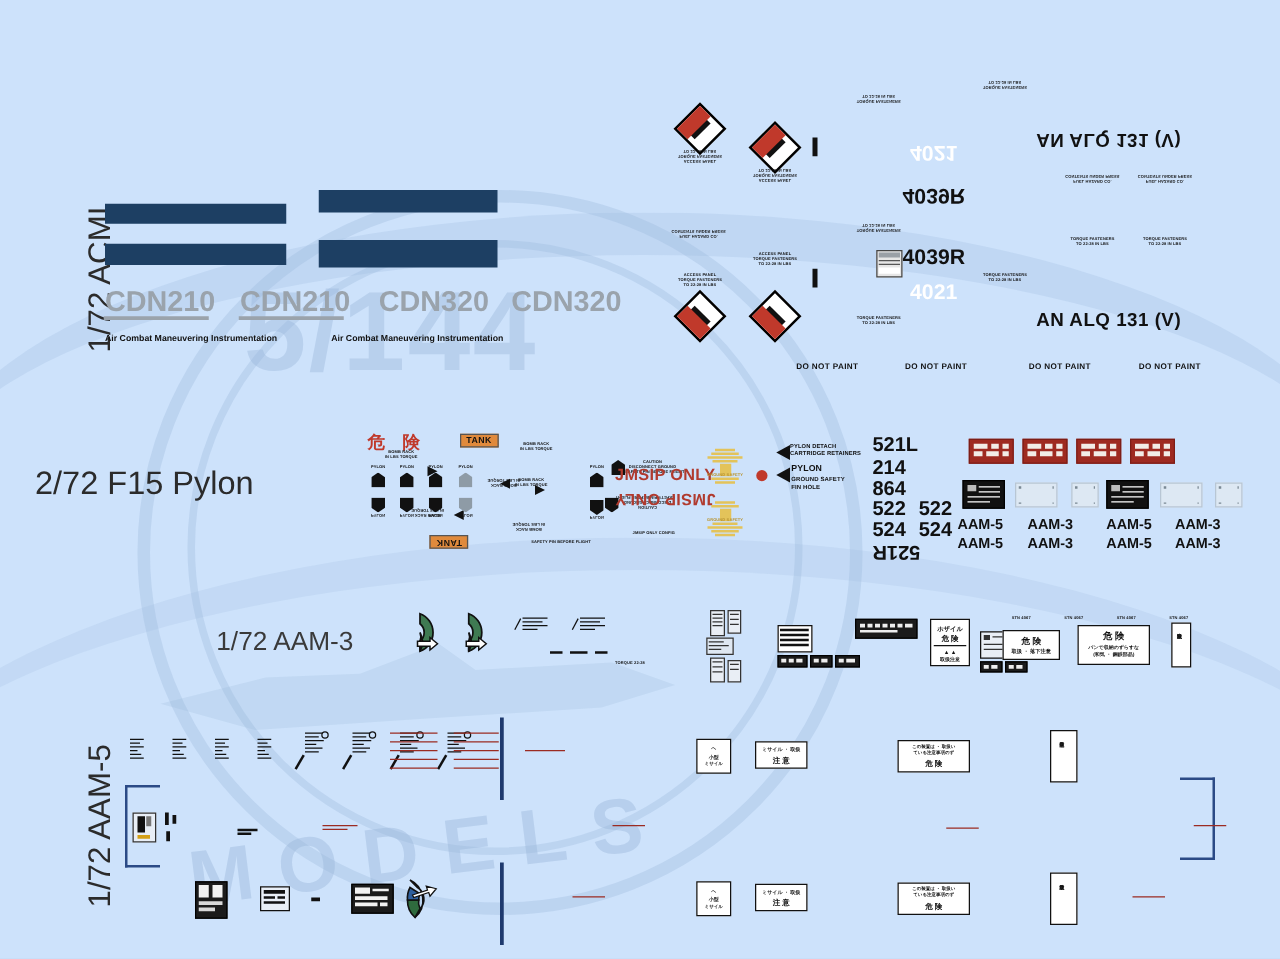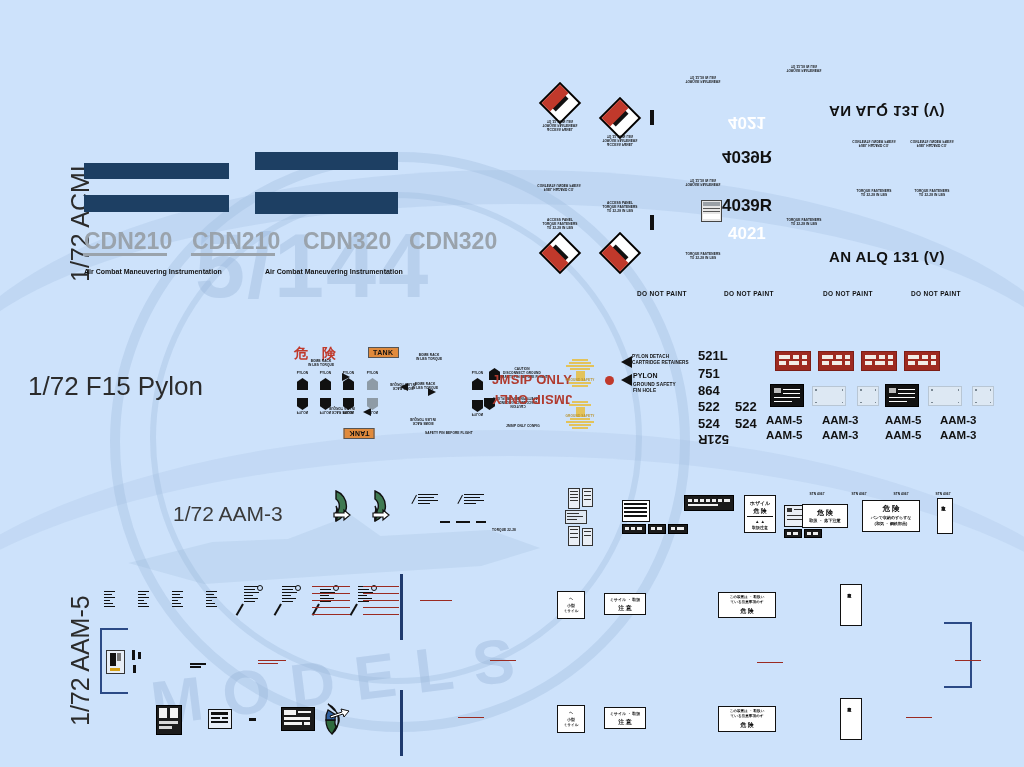--- a/index.html
+++ b/index.html
@@ -73,21 +73,21 @@
   .arrowR{border-top:4px solid transparent;border-bottom:4px solid transparent;border-left:8px solid #111;}
   .arrowL{border-top:4px solid transparent;border-bottom:4px solid transparent;border-right:8px solid #111;}
   .pent{position:absolute;width:11px;height:12px;background:#111;
         clip-path:polygon(50% 0,100% 32%,100% 100%,0 100%,0 32%);}
   .pentg{position:absolute;width:11px;height:12px;background:#8e9ba6;
         clip-path:polygon(50% 0,100% 32%,100% 100%,0 100%,0 32%);}
   .jmsip{position:absolute;color:#b03a2e;font-weight:700;white-space:nowrap;font-size:13px;letter-spacing:.3px;}
   .ystack{position:absolute;}
   .ystack b{display:block;background:#e3c35a;margin:1px auto;height:2px;}
   .reddot{position:absolute;width:9px;height:9px;border-radius:50%;background:#c0392b;}
-  .num{position:absolute;color:#111;font-weight:700;white-space:nowrap;font-size:13px;}
+  .num{position:absolute;color:#111;font-weight:700;white-space:nowrap;font-size:16px;}
 
   
   .redplac{position:absolute;background:#9e2a20;border:1px solid #7d1d16;}
   .redplac u{position:absolute;background:#f2ece6;display:block;text-decoration:none;}
   .blkplac{position:absolute;background:#111;border:1px solid #000;}
   .blkplac u{position:absolute;background:#fff;display:block;text-decoration:none;}
   .greyplac{position:absolute;background:#dde8f3;border:1px solid #b8c6d4;}
   .greyplac s{position:absolute;width:1.5px;height:1.5px;background:#7a8894;display:block;text-decoration:none;}
   .aamlbl{position:absolute;color:#111;font-weight:700;white-space:nowrap;font-size:11.5px;}
 
@@ -193,21 +193,21 @@
   </div>
 
   <div class="alqname flipy" style="left:829px;top:103px;">AN ALQ 131 (V)</div>
   <div class="alqname" style="left:829px;top:248px;">AN ALQ 131 (V)</div>
 
   <div class="dnp" style="left:637px;top:290px;">DO NOT PAINT</div>
   <div class="dnp" style="left:724px;top:290px;">DO NOT PAINT</div>
   <div class="dnp" style="left:823px;top:290px;">DO NOT PAINT</div>
   <div class="dnp" style="left:911px;top:290px;">DO NOT PAINT</div>
 
-  <div class="title" style="left:28px;top:371px;font-size:26px;">1/72 F15 Pylon</div>
+  <div class="title" style="left:28px;top:371px;font-size:26px;">2/72 F15 Pylon</div>
 
   <div class="kanji" style="left:294px;top:345px;font-size:14px;">危</div>
   <div class="kanji" style="left:322px;top:345px;font-size:14px;">険</div>
 
   <div class="tank" style="left:368px;top:347px;">TANK</div>
   <div class="tank flipxy" style="left:344px;top:428px;">TANK</div>
 
   <div class="microtxt" style="left:303px;top:359px;width:36px;">BOMB RACK<br>IN LBS TORQUE</div>
   <div class="arrowR" style="left:342px;top:373px;"></div>
   <div class="microtxt" style="left:412px;top:353px;width:34px;">BOMB RACK<br>IN LBS TORQUE</div>
@@ -277,21 +277,21 @@
   <div class="microtxt" style="left:632px;top:354px;width:62px;text-align:left;font-size:4.6px;">PYLON DETACH</div>
   <div class="microtxt" style="left:632px;top:360px;width:62px;text-align:left;font-size:4.6px;">CARTRIDGE RETAINERS</div>
 
   <div class="reddot" style="left:605px;top:376px;"></div>
   <div class="arrowL" style="left:621px;top:374px;border-right-width:11px;border-top-width:6px;border-bottom-width:6px;"></div>
   <div class="microtxt" style="left:633px;top:372px;width:40px;text-align:left;font-size:7px;">PYLON</div>
   <div class="microtxt" style="left:633px;top:382px;width:48px;text-align:left;font-size:4.8px;">GROUND SAFETY</div>
   <div class="microtxt" style="left:633px;top:388px;width:48px;text-align:left;font-size:4.8px;">FIN HOLE</div>
 
   <div class="num" style="left:698px;top:348px;">521L</div>
-  <div class="num" style="left:698px;top:366px;">751</div>
+  <div class="num" style="left:698px;top:366px;">214</div>
   <div class="num" style="left:698px;top:383px;">864</div>
   <div class="num" style="left:698px;top:399px;">522</div>
   <div class="num" style="left:735px;top:399px;">522</div>
   <div class="num" style="left:698px;top:416px;">524</div>
   <div class="num" style="left:735px;top:416px;">524</div>
   <div class="num flipxy" style="left:698px;top:432px;">521R</div>
 
   <div class="redplac" style="left:775px;top:351px;width:34px;height:18px;">
     <u style="left:3px;top:3px;width:11px;height:4px;"></u>
       <u style="left:17px;top:3px;width:6px;height:4px;"></u>

